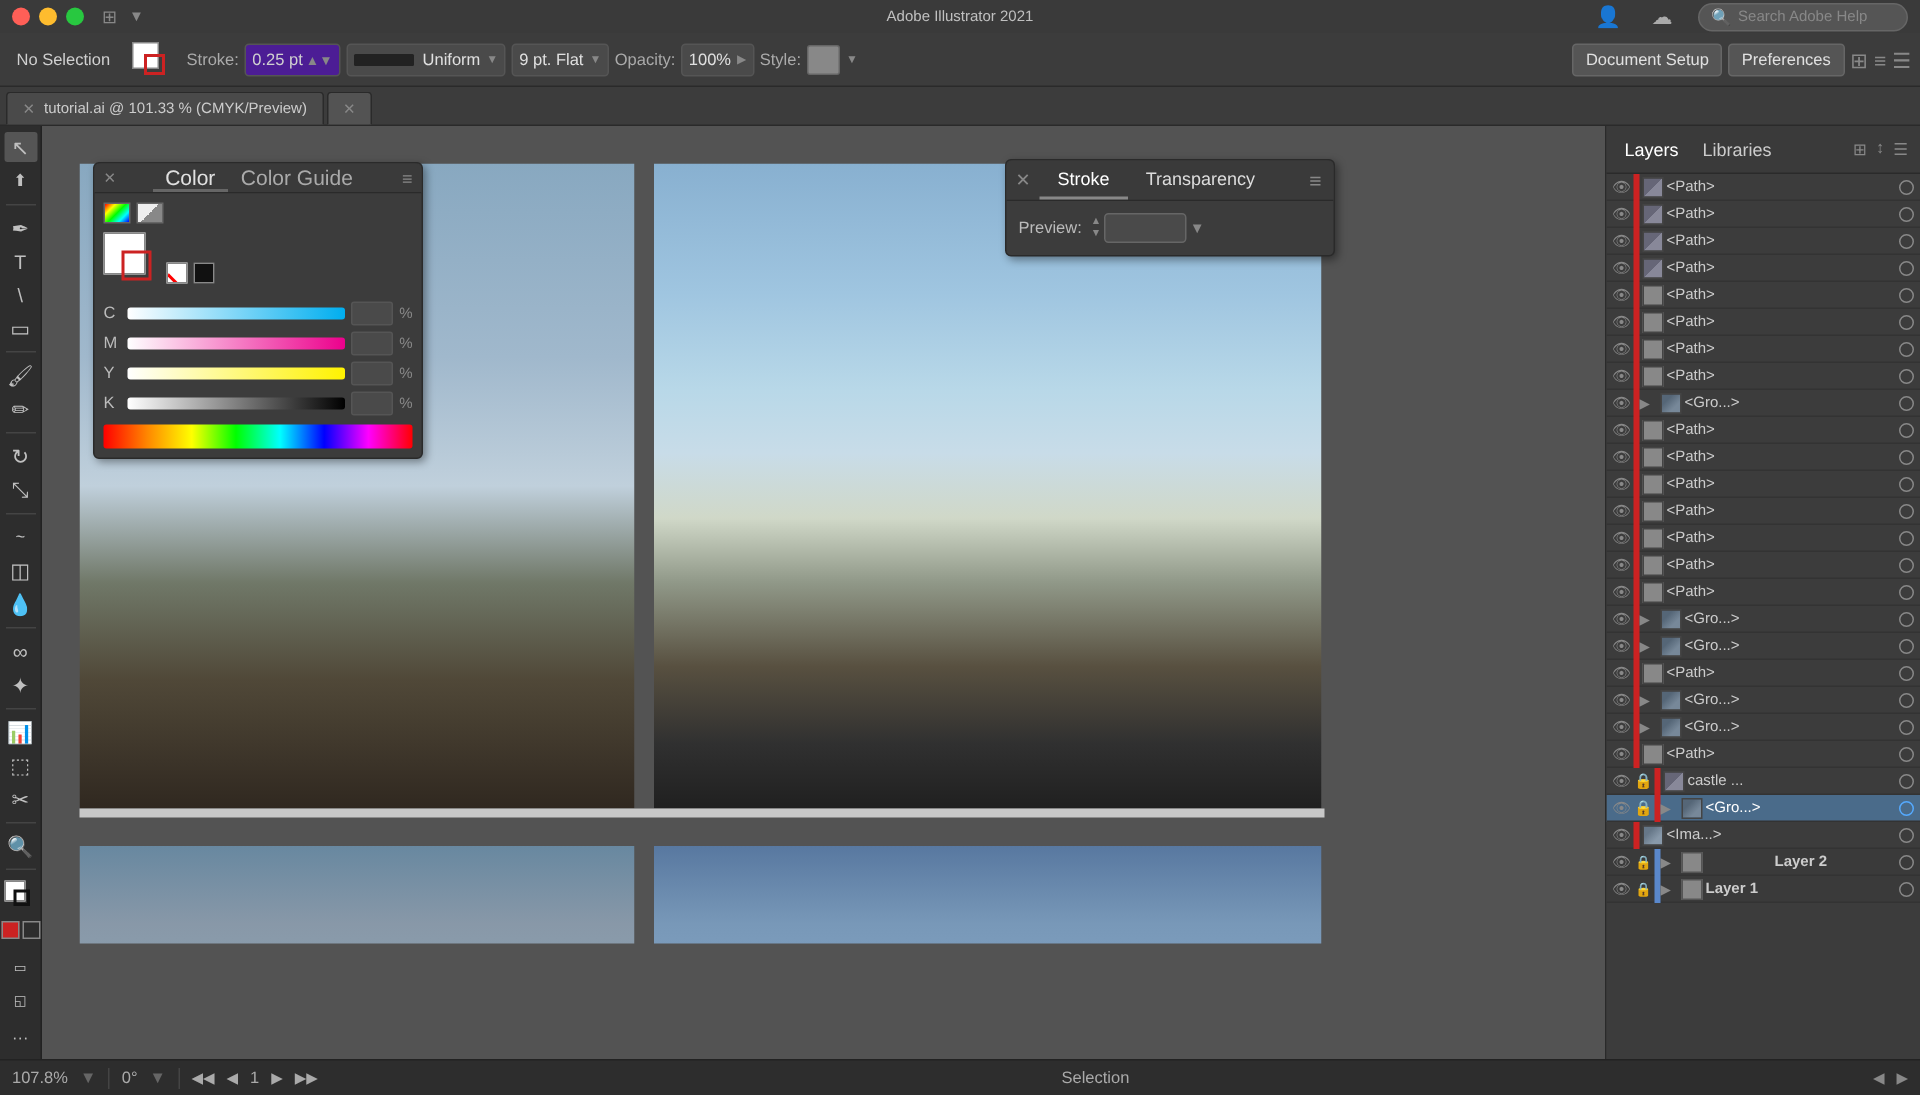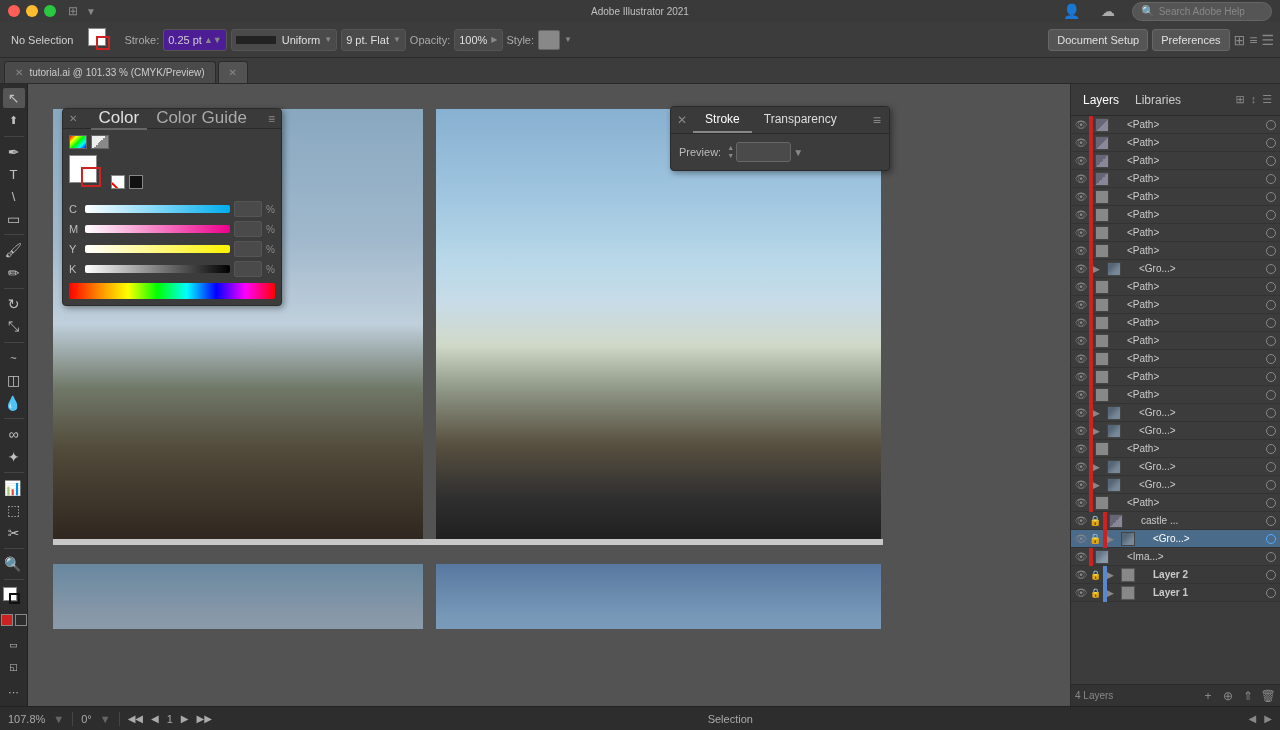--- a/index.html
+++ b/index.html
@@ -203,21 +203,21 @@
       padding: 0 6px;
       justify-content: space-between;
       border-radius: 4px 4px 0 0;
     }
     .panel-tabs {
       display: flex;
       gap: 1px;
     }
     .panel-tab {
       padding: 0 8px;
-      font-size: 17px;
+      font-size: 14px;
       color: #aaa;
       cursor: pointer;
       border-bottom: 2px solid transparent;
     }
     .panel-tab.active {
       color: #e0e0e0;
       border-bottom-color: #666;
     }
     .panel-body {
       padding: 6px;
@@ -381,21 +381,20 @@
       align-items: center;
       justify-content: center;
     }
     .layer-name {
       flex: 1;
       font-size: 10px;
       color: #ccc;
       overflow: hidden;
       text-overflow: ellipsis;
       white-space: nowrap;
-      margin-left: 16px;
     }
     .layer-circle {
       width: 10px; height: 10px;
       border-radius: 50%;
       border: 1px solid #888;
       margin: 0 2px;
     }
 
     
     #status-bar {
@@ -886,42 +885,34 @@
         <span class="layer-name">&lt;Ima...&gt;</span>
         <div class="layer-circle"></div>
       </div>
 
       <div class="layer-item" style="background:#3a3a3a;">
         <div class="layer-eye">👁</div>
         <div class="layer-lock" style="font-size:9px;color:#888;">🔒</div>
         <div style="width:4px;height:18px;background:#5a88cc;"></div>
         <span class="layer-expand">▶</span>
         <div class="layer-thumb" style="background:#888;border:1px solid #555;"></div>
-        <span class="layer-name" style="font-weight:bold;">Layer 2</span>
+        <span class="layer-name" style="font-weight:bold;text-align:center;">Layer 2</span>
         <div class="layer-circle"></div>
       </div>
 
       <div class="layer-item" style="background:#3a3a3a;">
         <div class="layer-eye">👁</div>
         <div class="layer-lock" style="font-size:9px;color:#888;">🔒</div>
         <div style="width:4px;height:18px;background:#5a88cc;"></div>
         <span class="layer-expand">▶</span>
         <div class="layer-thumb" style="background:#888;border:1px solid #555;"></div>
         <span class="layer-name" style="font-weight:bold;">Layer 1</span>
         <div class="layer-circle"></div>
       </div>
 
-    </div>
-    <div class="layers-footer">
-      <span>4 Layers</span>
-      <div style="flex:1;"></div>
-      <div class="layers-footer-btn">+</div>
-      <div class="layers-footer-btn">⊕</div>
-      <div class="layers-footer-btn">⇑</div>
-      <div class="layers-footer-btn">🗑</div>
     </div>
   </div>
 
 </div>
 
 <div id="status-bar">
   <span>107.8%</span>
   <span style="color:#666;">▼</span>
   <div class="status-divider"></div>
   <span>0°</span>

